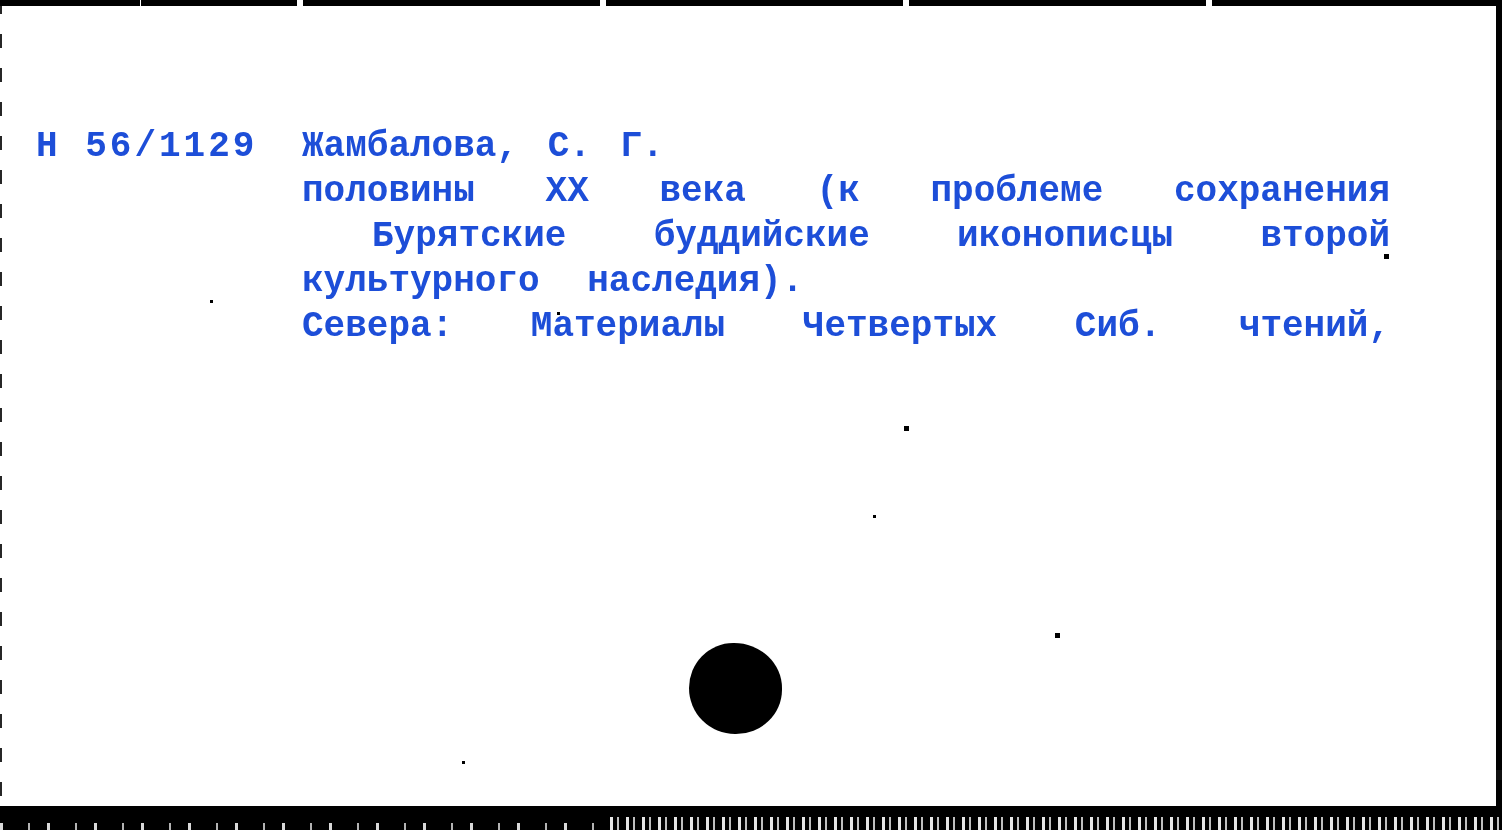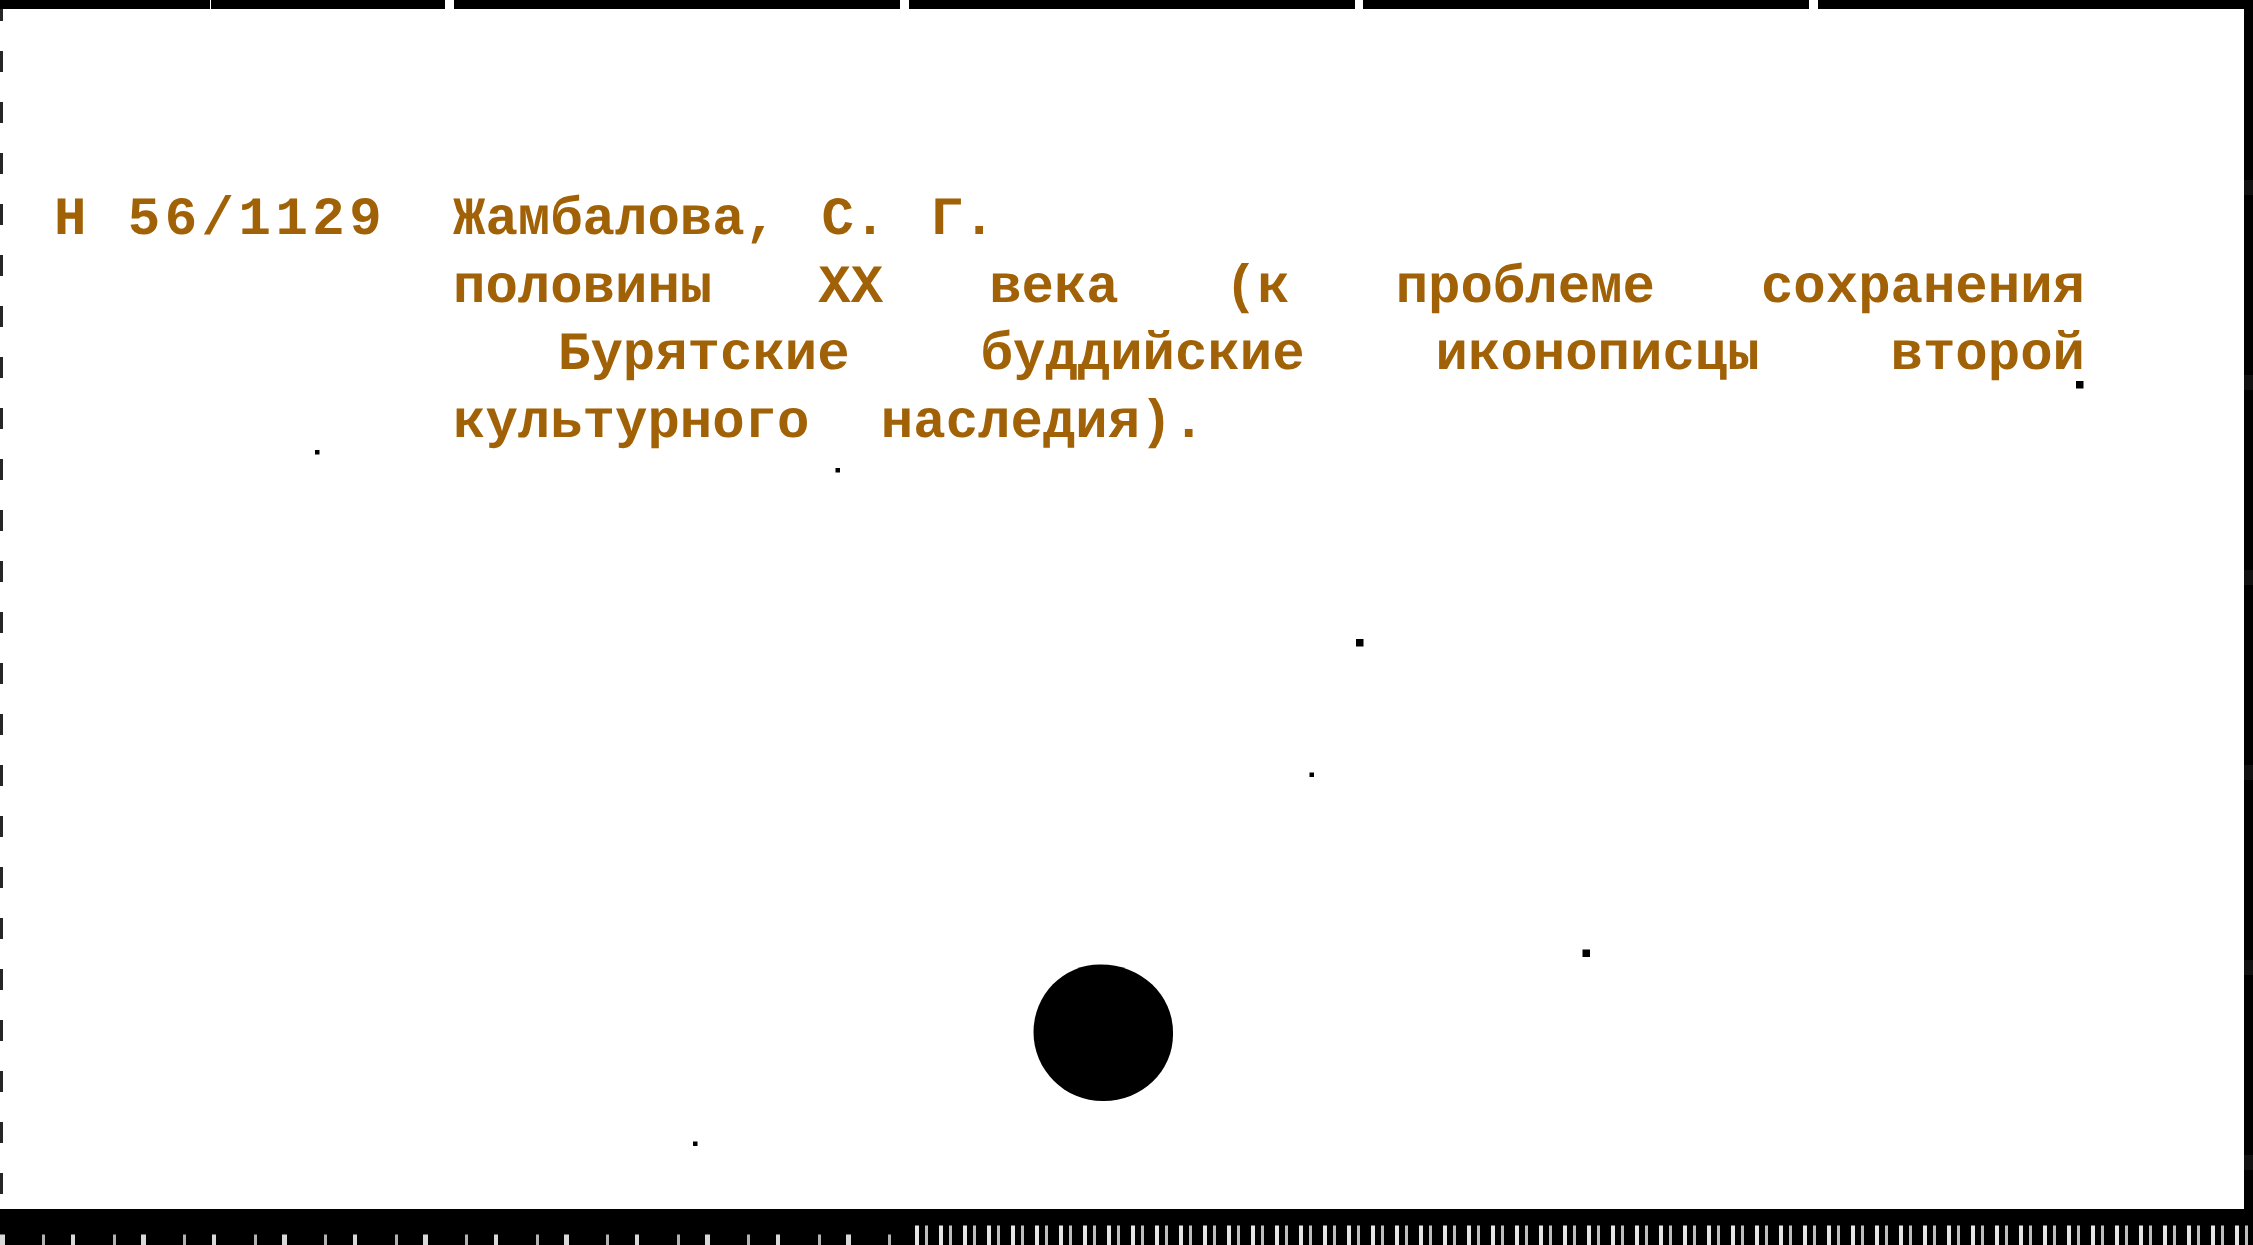--- a/index.html
+++ b/index.html
@@ -10,21 +10,21 @@
     overflow: hidden;
     background: #ffffff;
   }
   .card {
     position: relative;
     width: 1502px;
     height: 830px;
     background: #ffffff;
     font-family: "Liberation Mono", "DejaVu Sans Mono", monospace;
     font-weight: bold;
-    color: #a16207;
+    color: #1d4ed8;
     -webkit-font-smoothing: none;
   }
   
   .edge-top {
     position: absolute; left: 0; top: 0; width: 100%; height: 6px;
     background:
       repeating-linear-gradient(90deg, #000 0 34px, transparent 34px 40px,
         #000 40px 95px, transparent 95px 101px),
       repeating-linear-gradient(90deg, #000 0 140px, transparent 140px 152px);
   }
@@ -116,17 +116,18 @@
 
   <div class="speckles"></div>
 
   <div class="call-number">Н 56/1129</div>
   <div class="author">Жамбалова, С. Г.</div>
 
   <div class="body-text">
     <div class="line justify">половины XX века (к проблеме сохранения</div>
     <div class="line justify indent">Бурятские буддийские иконописцы второй</div>
     <div class="line spread-wide">культурного наследия).</div>
+    <div class="line justify">Севера: Материалы Четвертых Сиб. чтений,</div>
   </div>
 
   <div class="hole-punch"></div>
 
 </div>
 
 </body></html>

